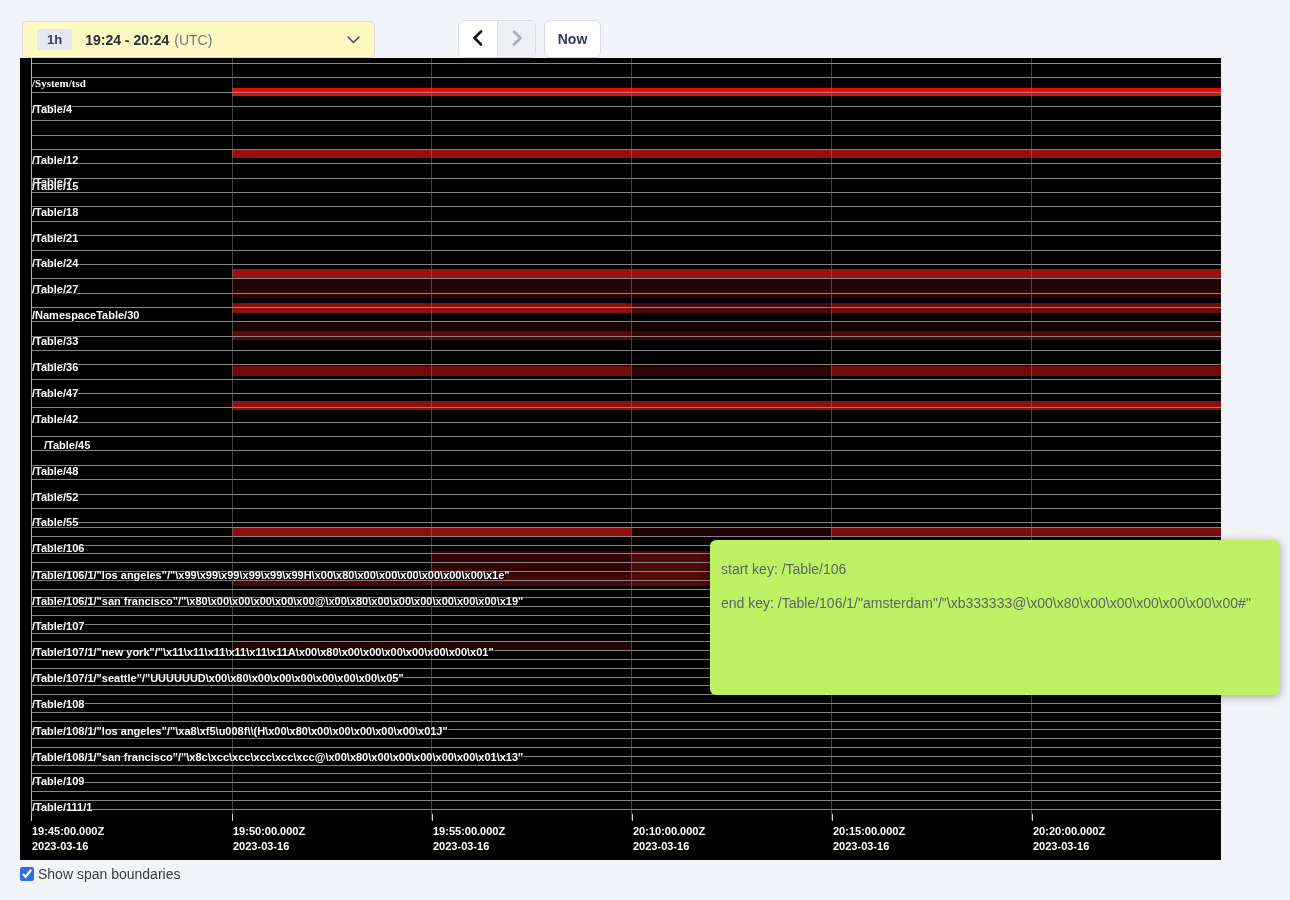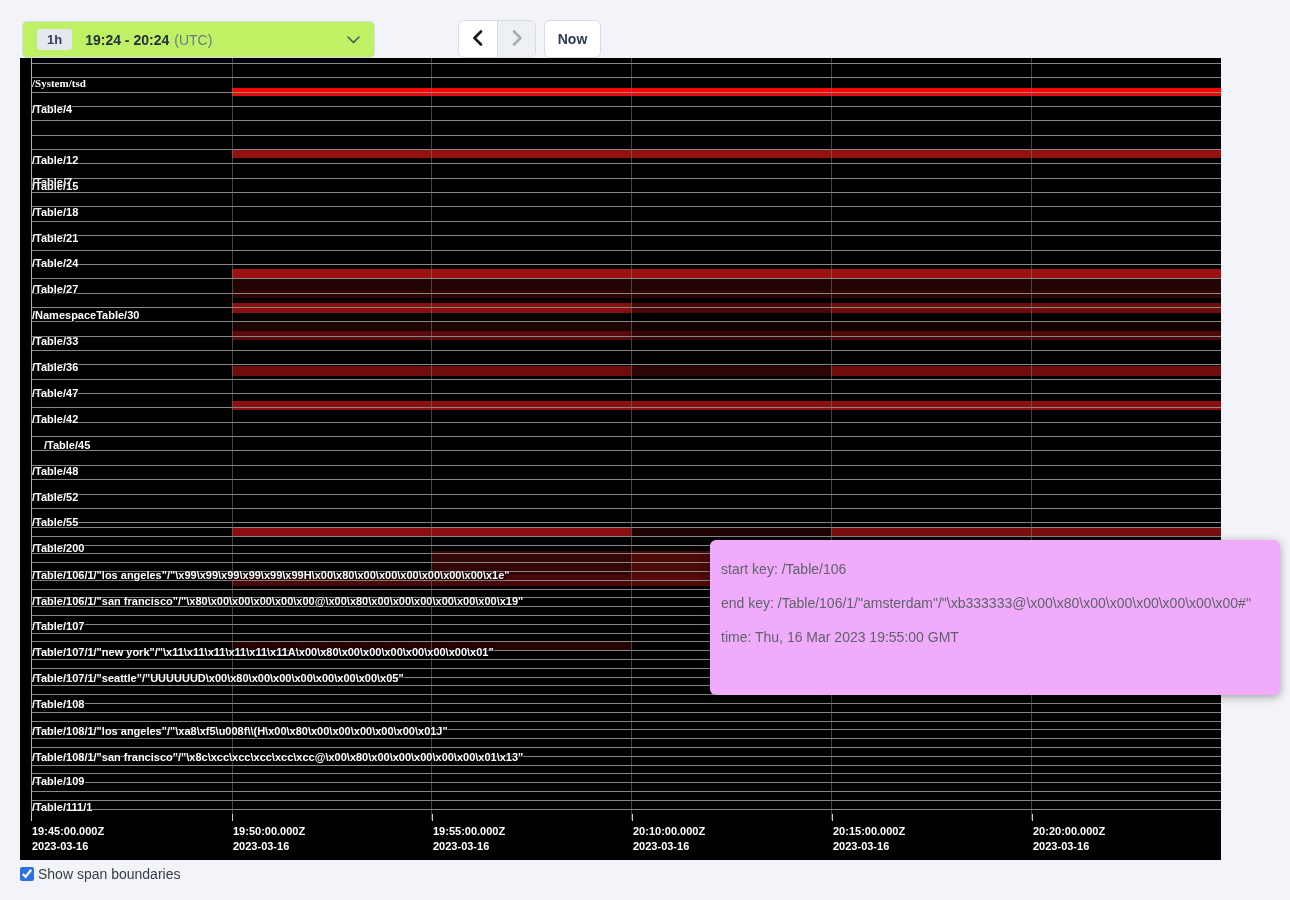--- a/index.html
+++ b/index.html
@@ -1,20 +1,20 @@
 <!DOCTYPE html>
 <html><head>
 <meta charset="utf-8">
 <style>
   html,body{margin:0;padding:0;background:#e9eaf0;}
   .screen{position:relative;width:1290px;height:900px;background:#f3f4f9;overflow:hidden;
           font-family:"Liberation Sans","DejaVu Sans",sans-serif;}
 
   
-  .time-selector{position:absolute;left:22px;top:21px;width:353px;height:37px;background:#bef264;
+  .time-selector{position:absolute;left:22px;top:21px;width:353px;height:37px;background:#fef9c3;
     border:1px solid #d7dbe4;border-radius:5px;display:flex;align-items:center;box-sizing:border-box;
     padding:0 14px;cursor:pointer;}
   .preset-badge{background:#e4e8f1;border-radius:3px;padding:4px 10px;font-size:13px;font-weight:bold;
     color:#38415a;margin-right:13px;line-height:1;}
   .range-text{font-size:14px;font-weight:bold;color:#272e3e;white-space:nowrap;}
   .tz-text{font-size:14px;color:#6f7787;font-weight:normal;margin-left:5px;}
   .sel-chevron{margin-left:auto;display:flex;align-items:center;}
   .nav-group{position:absolute;left:458px;top:20px;height:38px;display:flex;border:1px solid #d7dbe4;
     border-radius:6px;overflow:hidden;background:#fff;box-sizing:border-box;}
   .nav-btn{width:38px;height:36px;display:flex;align-items:center;justify-content:center;border:none;
@@ -30,21 +30,21 @@
   .hline{position:absolute;height:1px;background:#878787;}
   .vline{position:absolute;width:1px;background:rgba(120,120,120,0.55);}
   .vline.boundary{background:#b0b0b0;}
   .band{position:absolute;}
   .span-label{position:absolute;transform:translateY(-50%);color:#fff;font-size:11px;font-weight:bold;
     white-space:nowrap;text-shadow:1px 1px 1px #000,0 0 2px #000;letter-spacing:0;}
   .axis-tick-mark{position:absolute;width:1px;height:7px;background:#cccccc;}
   .axis-time,.axis-date{position:absolute;color:#fff;font-size:11px;font-weight:bold;white-space:nowrap;}
 
   
-  .kv-tooltip{position:absolute;left:710px;top:540px;width:570px;height:155px;background:#f0abfc;
+  .kv-tooltip{position:absolute;left:710px;top:540px;width:570px;height:155px;background:#bef264;
     border-radius:6px;box-shadow:0 2px 10px rgba(0,0,0,0.35);box-sizing:border-box;
     padding:12px 10px 0 11px;z-index:5;}
   .kv-tooltip .tip-line{font-size:14px;color:#5f6368;line-height:34px;white-space:nowrap;overflow:hidden;}
 
   
   .checkbox-row{position:absolute;left:20px;top:866px;display:flex;align-items:center;}
   .checkbox-row input{width:14px;height:14px;margin:0 4px 0 0;accent-color:#2e6fe3;cursor:pointer;}
   .checkbox-label{font-size:14px;color:#383c44;}
 </style>
 </head>
@@ -191,21 +191,21 @@
       <div class="span-label" style="left: 12px; top: 231px;">/Table/27</div>
       <div class="span-label" style="left: 12px; top: 257px;">/NamespaceTable/30</div>
       <div class="span-label" style="left: 12px; top: 283px;">/Table/33</div>
       <div class="span-label" style="left: 12px; top: 309px;">/Table/36</div>
       <div class="span-label" style="left: 12px; top: 335px;">/Table/47</div>
       <div class="span-label" style="left: 12px; top: 361px;">/Table/42</div>
       <div class="span-label" style="left: 24px; top: 387px;">/Table/45</div>
       <div class="span-label" style="left: 12px; top: 413px;">/Table/48</div>
       <div class="span-label" style="left: 12px; top: 439px;">/Table/52</div>
       <div class="span-label" style="left: 12px; top: 464px;">/Table/55</div>
-      <div class="span-label" style="left: 12px; top: 490px;">/Table/200</div>
+      <div class="span-label" style="left: 12px; top: 490px;">/Table/106</div>
       <div class="span-label" style="left: 12px; top: 517px;">/Table/106/1/"los angeles"/"\x99\x99\x99\x99\x99\x99H\x00\x80\x00\x00\x00\x00\x00\x00\x1e"</div>
       <div class="span-label" style="left: 12px; top: 543px;">/Table/106/1/"san francisco"/"\x80\x00\x00\x00\x00\x00@\x00\x80\x00\x00\x00\x00\x00\x00\x19"</div>
       <div class="span-label" style="left: 12px; top: 568px;">/Table/107</div>
       <div class="span-label" style="left: 12px; top: 594px;">/Table/107/1/"new york"/"\x11\x11\x11\x11\x11\x11A\x00\x80\x00\x00\x00\x00\x00\x00\x01"</div>
       <div class="span-label" style="left: 12px; top: 620px;">/Table/107/1/"seattle"/"UUUUUUD\x00\x80\x00\x00\x00\x00\x00\x00\x05"</div>
       <div class="span-label" style="left: 12px; top: 646px;">/Table/108</div>
       <div class="span-label" style="left: 12px; top: 673px;">/Table/108/1/"los angeles"/"\xa8\xf5\u008f\\(H\x00\x80\x00\x00\x00\x00\x00\x01J"</div>
       <div class="span-label" style="left: 12px; top: 699px;">/Table/108/1/"san francisco"/"\x8c\xcc\xcc\xcc\xcc\xcc@\x00\x80\x00\x00\x00\x00\x00\x01\x13"</div>
       <div class="span-label" style="left: 12px; top: 723px;">/Table/109</div>
       <div class="span-label" style="left: 12px; top: 749px;">/Table/111/1</div>
@@ -225,21 +225,20 @@
       <div class="axis-time" style="left: 813px; top: 767px;">20:15:00.000Z</div>
       <div class="axis-date" style="left: 813px; top: 782px;">2023-03-16</div>
       <div class="axis-tick-mark" style="left: 1012px; top: 756px;"></div>
       <div class="axis-time" style="left: 1013px; top: 767px;">20:20:00.000Z</div>
       <div class="axis-date" style="left: 1013px; top: 782px;">2023-03-16</div>
     </div>
 
   <div class="kv-tooltip">
     <div class="tip-line">start key: /Table/106</div>
     <div class="tip-line">end key: /Table/106/1/"amsterdam"/"\xb333333@\x00\x80\x00\x00\x00\x00\x00\x00#"</div>
-    <div class="tip-line">time: Thu, 16 Mar 2023 19:55:00 GMT</div>
   </div>
 
   <label class="checkbox-row">
     <input type="checkbox" checked="" style="">
     <span class="checkbox-label">Show span boundaries</span>
   </label>
 
 </div>
 
 </body></html>

